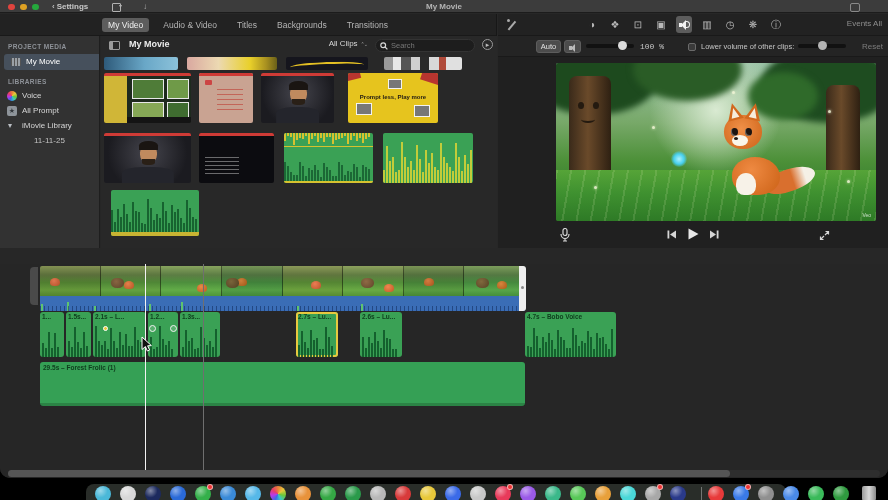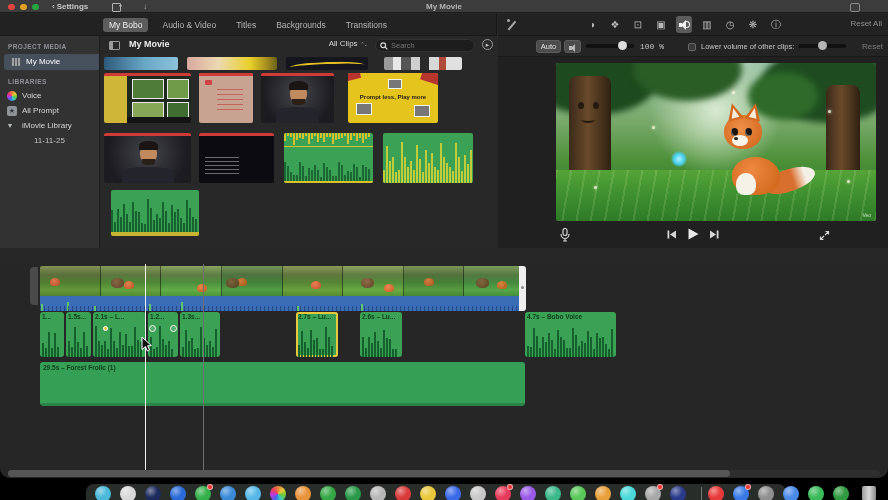--- a/index.html
+++ b/index.html
@@ -213,21 +213,21 @@
       <div class="tb-ic imp"></div>
       <div class="tb-ic dl">↓</div>
       <div class="wtitle">My Movie</div>
       <div class="tb-ic extra"></div>
     </div>
 
     <div class="upper">
 
       <div class="left-pane">
         <div class="tabbar">
-            <div class="tab active">My Bobo</div>
+            <div class="tab active">My Video</div>
             <div class="tab">Audio &amp; Video</div>
             <div class="tab">Titles</div>
             <div class="tab">Backgrounds</div>
             <div class="tab">Transitions</div>
           </div>
 
         <div class="sidebar">
           <div class="side-h">PROJECT MEDIA</div>
           <div class="side-row sel">
             <span class="side-ic ic-film"></span>
@@ -442,21 +442,21 @@
               <div class="adj-ic">⊡</div>
               <div class="adj-ic">▣</div>
               <div class="adj-ic active spk-css">
                 <div class="spk-wave"></div>
               </div>
               <div class="adj-ic">▥</div>
               <div class="adj-ic">◷</div>
               <div class="adj-ic">❋</div>
               <div class="adj-ic">ⓘ</div>
             </div>
-          <div class="reset-all">Reset All</div>
+          <div class="reset-all">Events All</div>
         </div>
 
         <div class="volrow">
           <div class="auto-btn">Auto</div>
           <div class="spk-btn">
               <span class="adj-ic spk-css" style="position:absolute;left:0;top:0;width:15px;height:11px;"></span>
             </div>
           <div class="slider sl-vol">
               <div class="knob" id="vol-knob" style="left: 32px;"></div>
             </div>

